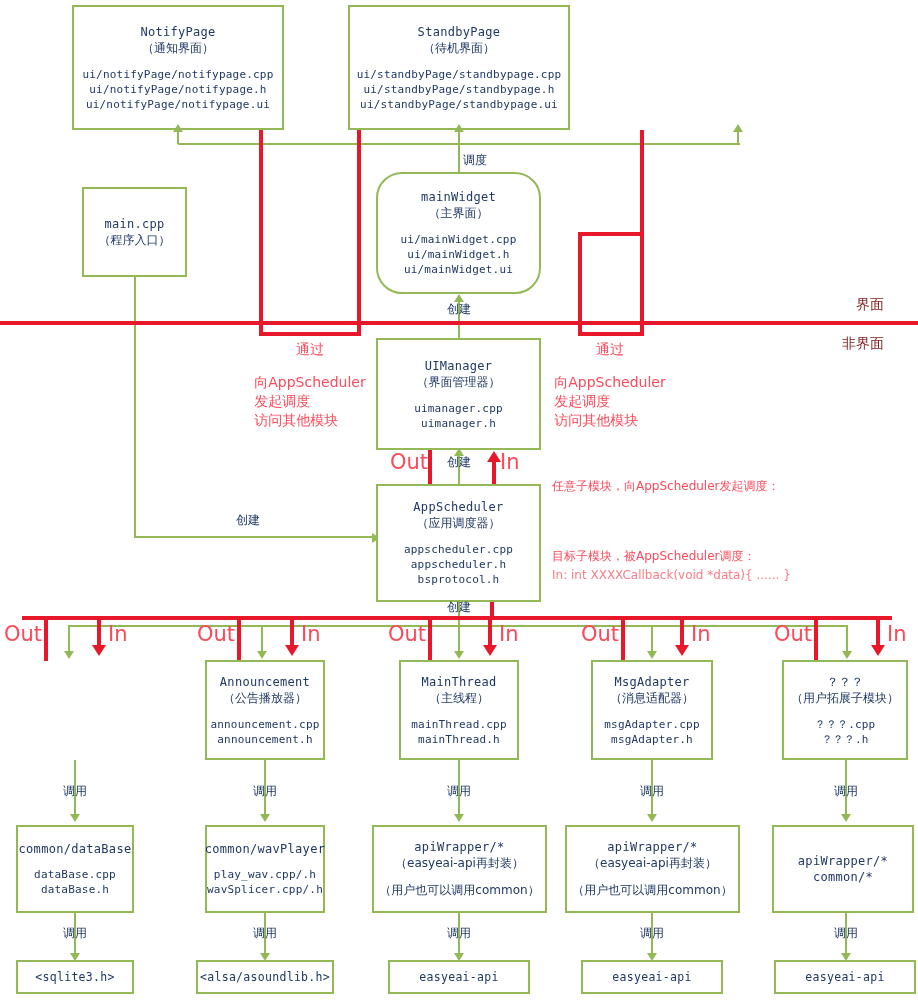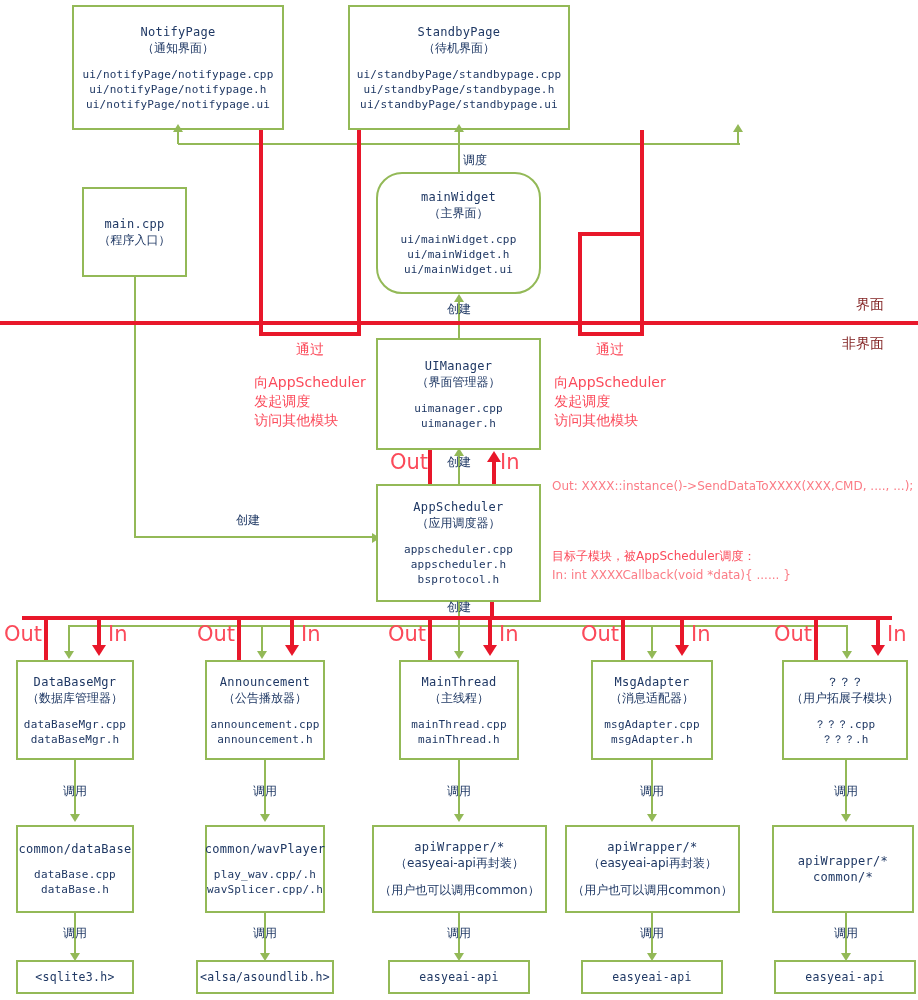--- a/index.html
+++ b/index.html
@@ -145,21 +145,21 @@
   <div class="box" style="left:376px;top:484px;width:165px;height:118px;">
     <div class="ttl">AppScheduler</div>
     <div class="sub">（应用调度器）</div>
     <div class="gap"></div>
     <div class="files">appscheduler.cpp</div>
     <div class="files">appscheduler.h</div>
     <div class="files">bsprotocol.h</div>
   </div>
 
   <div class="note" style="left:552px;top:477px;">
-    <div>Out:  XXXX::instance()-&gt;SendDataToXXXX(XXX,CMD, ...., ...);</div>
+    <div class="hd">任意子模块，向AppScheduler发起调度：</div>
   </div>
   <div class="note" style="left:552px;top:547px;">
     <div class="hd">目标子模块，被AppScheduler调度：</div>
     <div>In:  int XXXXCallback(void *data){ ...... }</div>
   </div>
 
   <div class="gl gv" style="left:458px;top:602px;height:24px;"></div>
   <div class="lbl ctr" style="left:459px;top:600px;">创建</div>
 
   <div class="rl rv" style="left:490px;top:602px;height:17px;"></div>
@@ -168,27 +168,20 @@
   <div class="gl gh" style="left:68px;top:625px;width:780px;"></div>
 
   <div class="rl rv" style="left:44px;top:616px;height:45px;"></div>
   <div class="oi" style="left:4px;top:624px;">Out</div>
   <div class="gl gv" style="left:68px;top:625px;height:28px;"></div>
   <div class="garrow down" style="left:64px;top:651px;"></div>
   <div class="rl rv" style="left:97px;top:616px;height:31px;"></div>
   <div class="rarrow down" style="left:92px;top:645px;"></div>
   <div class="oi" style="left:108px;top:624px;">In</div>
 
-  <div class="box" style="left:16px;top:660px;width:118px;height:100px;">
-    <div class="ttl">DataBaseMgr</div>
-    <div class="sub">（数据库管理器）</div>
-    <div class="gap"></div>
-    <div class="files">dataBaseMgr.cpp</div>
-    <div class="files">dataBaseMgr.h</div>
-  </div>
   <div class="gl gv" style="left:74px;top:760px;height:56px;"></div>
   <div class="garrow down" style="left:70px;top:814px;"></div>
   <div class="lbl ctr" style="left:75px;top:784px;">调用</div>
   <div class="box" style="left:16px;top:825px;width:118px;height:88px;">
     <div class="ttl">common/dataBase</div>
     <div class="gap"></div>
     <div class="files">dataBase.cpp</div>
     <div class="files">dataBase.h</div>
   </div>
   <div class="gl gv" style="left:74px;top:913px;height:42px;"></div>

